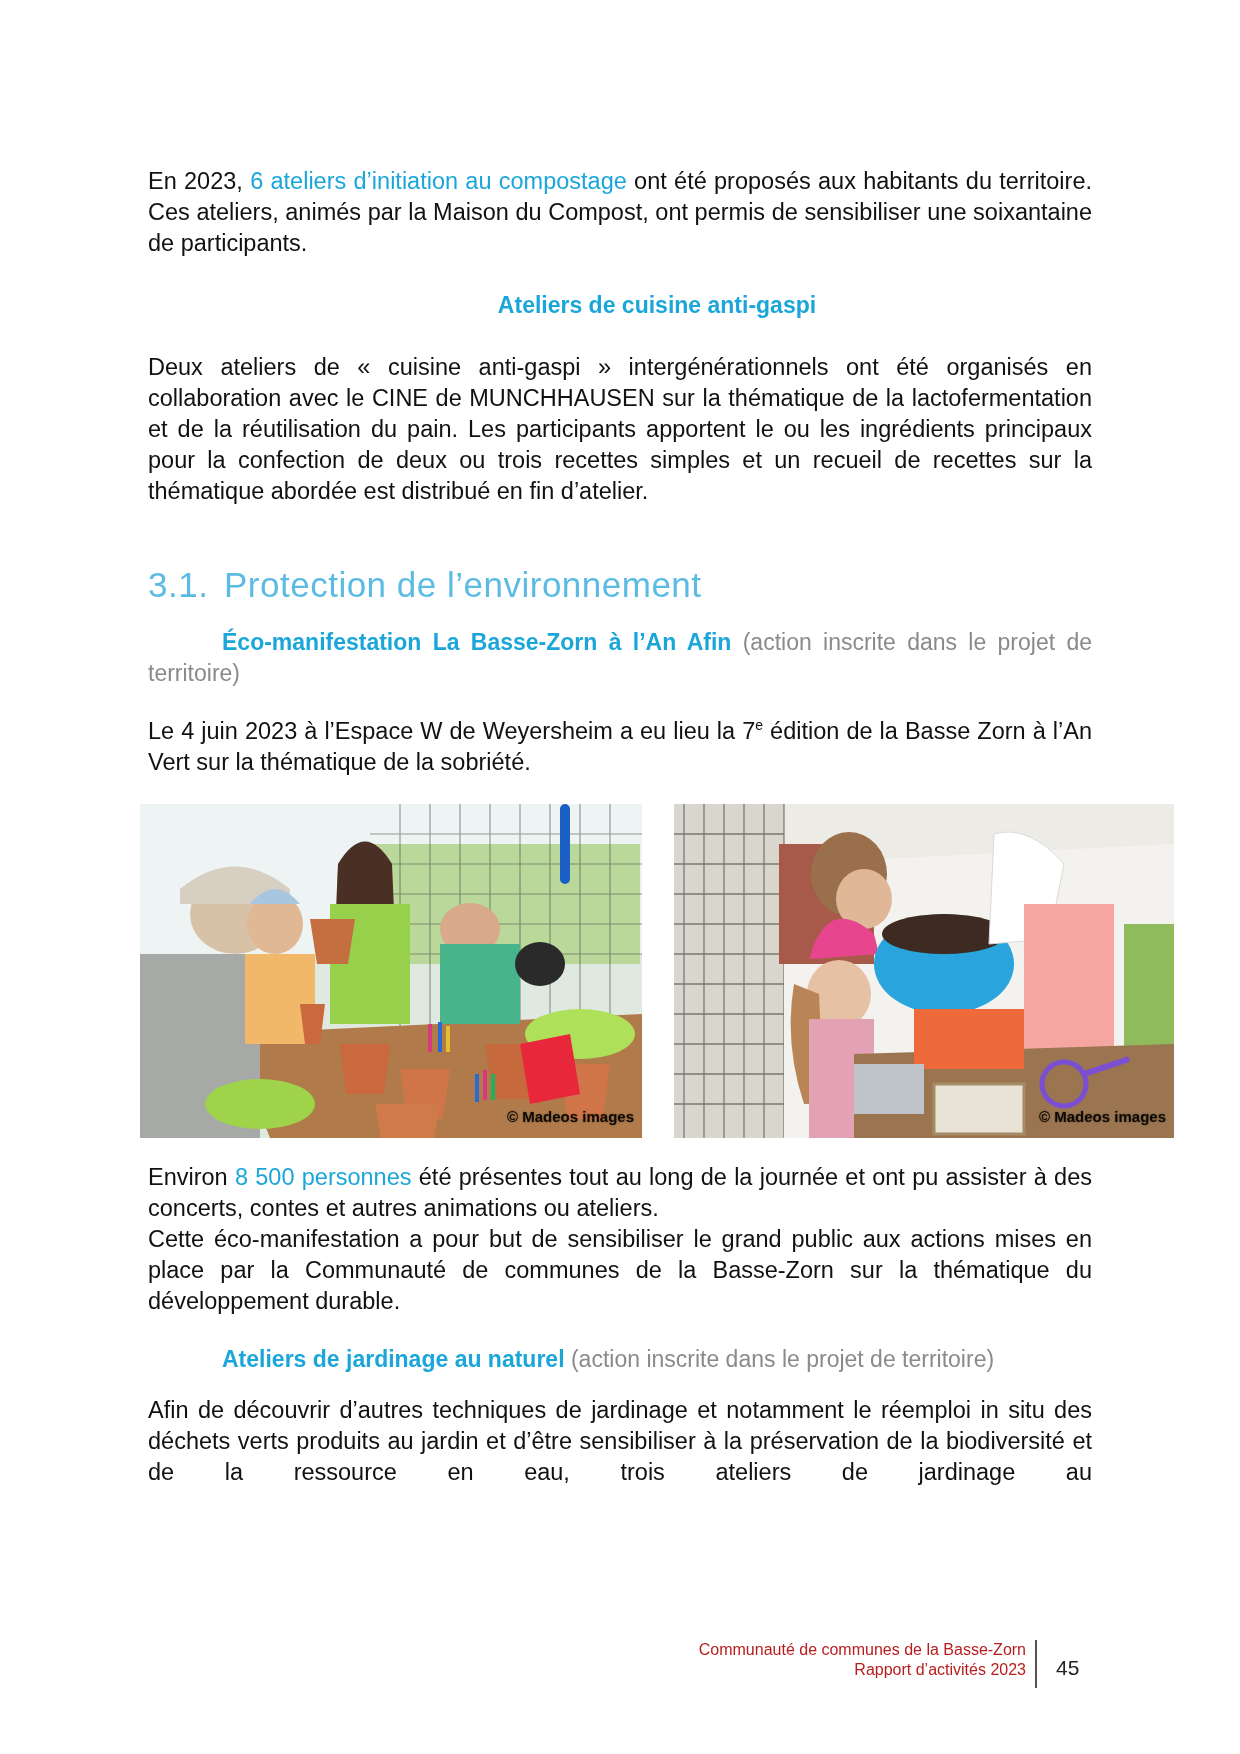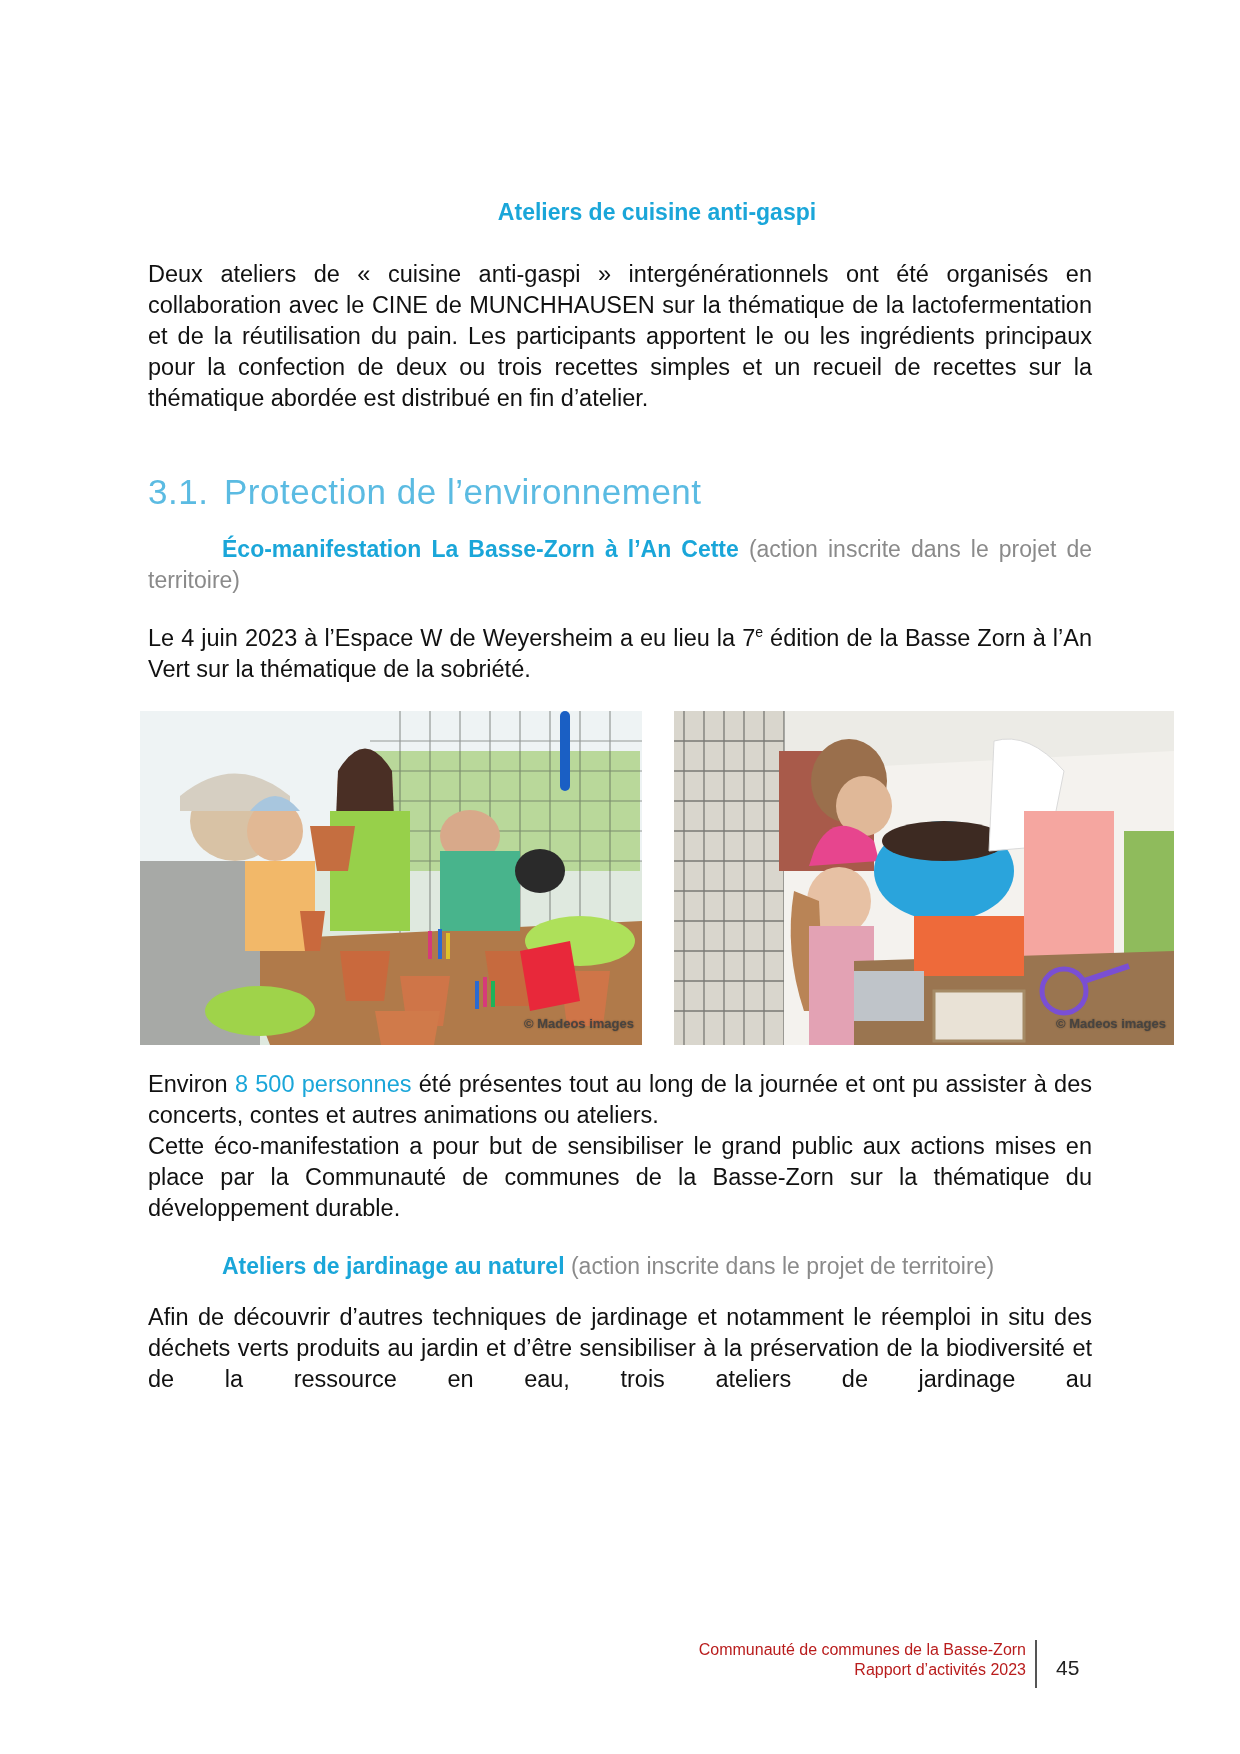--- a/index.html
+++ b/index.html
@@ -29,21 +29,21 @@
     .section-title .num { display: inline-block; width: 76px; }
     sup { font-size: 14px; line-height: 0; vertical-align: 9px; }
 
     .photos { position: relative; height: 336px; margin-top: 26px; margin-left: -8px; }
     .photo { position: absolute; top: 0; height: 334px; overflow: hidden; }
     .photo.left { left: 0; width: 502px; }
     .photo.right { left: 534px; width: 500px; }
     .photo svg { display: block; }
     .credit {
       position: absolute; right: 8px; bottom: 6px;
-      color: #404040; font-size: 13px; font-weight: bold; opacity: 0.92;
+      color: #000000; font-size: 15px; font-weight: bold; opacity: 0.92;
       text-shadow: 0 0 2px rgba(0,0,0,0.45);
     }
 
     .footer {
       position: absolute; left: 0; top: 1636px; width: 1240px; height: 60px;
     }
     .footer-text {
       position: absolute; right: 214px; top: 4px; text-align: right;
       font-size: 16px; line-height: 20px; color: #b91c1c;
     }
@@ -52,28 +52,29 @@
     }
     .footer-page {
       position: absolute; left: 1056px; top: 20px; font-size: 21px; color: #222222;
     }
   </style>
 </head>
 <body>
 
 <div class="content">
 
+  <p class="body"><span>En 2023, </span><span class="hl">6 ateliers d’initiation au compostage</span><span> ont été proposés aux habitants du territoire. Ces ateliers, animés par la Maison du Compost, ont permis de sensibiliser une soixantaine de participants.</span></p>
 
   <h3 class="subhead" style="margin-top:31px;text-align:center;">Ateliers de cuisine anti-gaspi</h3>
 
   <p class="body" style="margin-top:31px;">Deux ateliers de « cuisine anti-gaspi » intergénérationnels ont été organisés en collaboration avec le CINE de MUNCHHAUSEN sur la thématique de la lactofermentation et de la réutilisation du pain. Les participants apportent le ou les ingrédients principaux pour la confection de deux ou trois recettes simples et un recueil de recettes sur la thématique abordée est distribué en fin d’atelier.</p>
 
   <h2 class="section-title" style="margin-top:56px;"><span class="num">3.1.</span><span>Protection de l’environnement</span></h2>
 
-  <p class="subhead wrap" style="margin-top:20px;"><span>Éco-manifestation La Basse-Zorn à l’An Cette</span><span class="note"> (action inscrite dans le projet de territoire)</span></p>
+  <p class="subhead wrap" style="margin-top:20px;"><span>Éco-manifestation La Basse-Zorn à l’An Afin</span><span class="note"> (action inscrite dans le projet de territoire)</span></p>
 
   <p class="body" style="margin-top:27px;"><span>Le 4 juin 2023 à l’Espace W de Weyersheim a eu lieu la 7</span><sup>e</sup><span> édition de la Basse Zorn à l’An Vert sur la thématique de la sobriété.</span></p>
 
   <div class="photos">
     <div class="photo left">
       <svg width="502" height="334" viewBox="0 0 502 334">
         <rect width="502" height="334" fill="#dfe9df"></rect>
         <rect x="0" y="0" width="502" height="150" fill="#eef3f4"></rect>
         <rect x="230" y="40" width="270" height="120" fill="#b9d89a"></rect>
         <g stroke="#4a4f4a" stroke-width="1.2" opacity="0.55">

